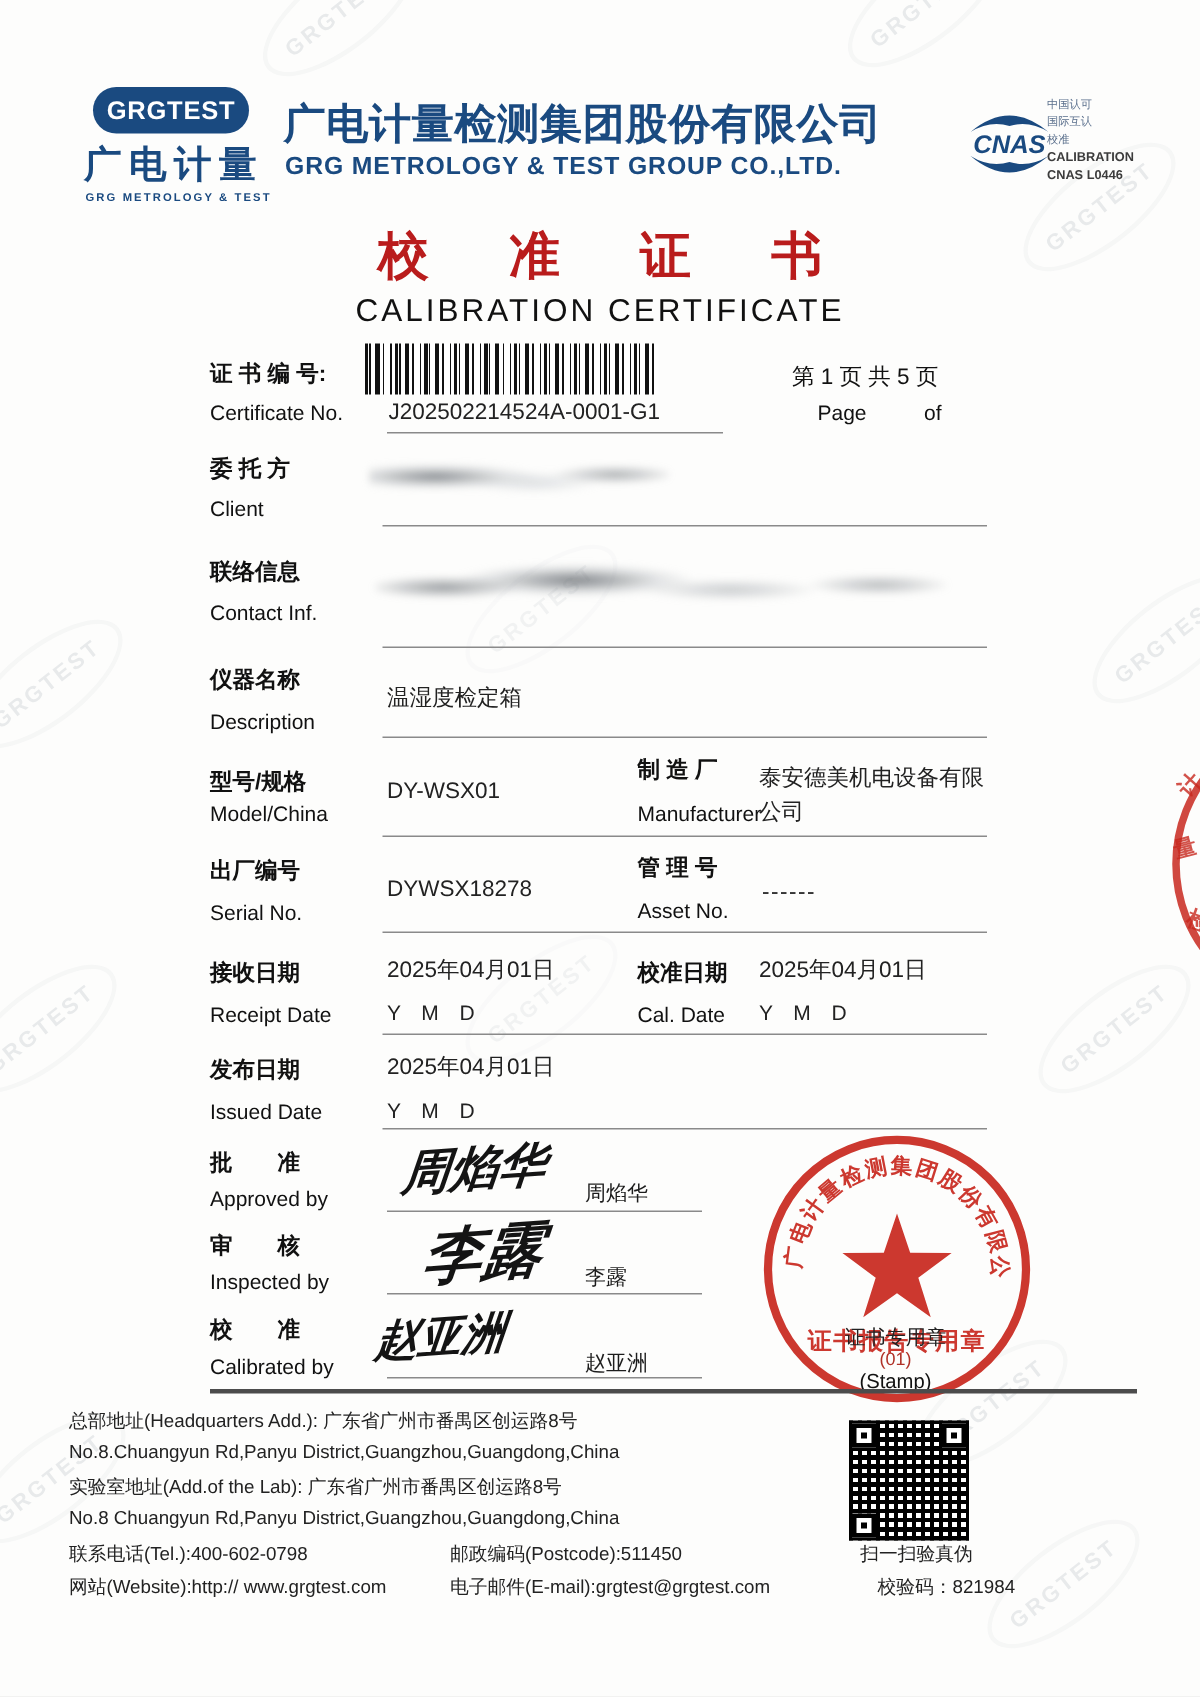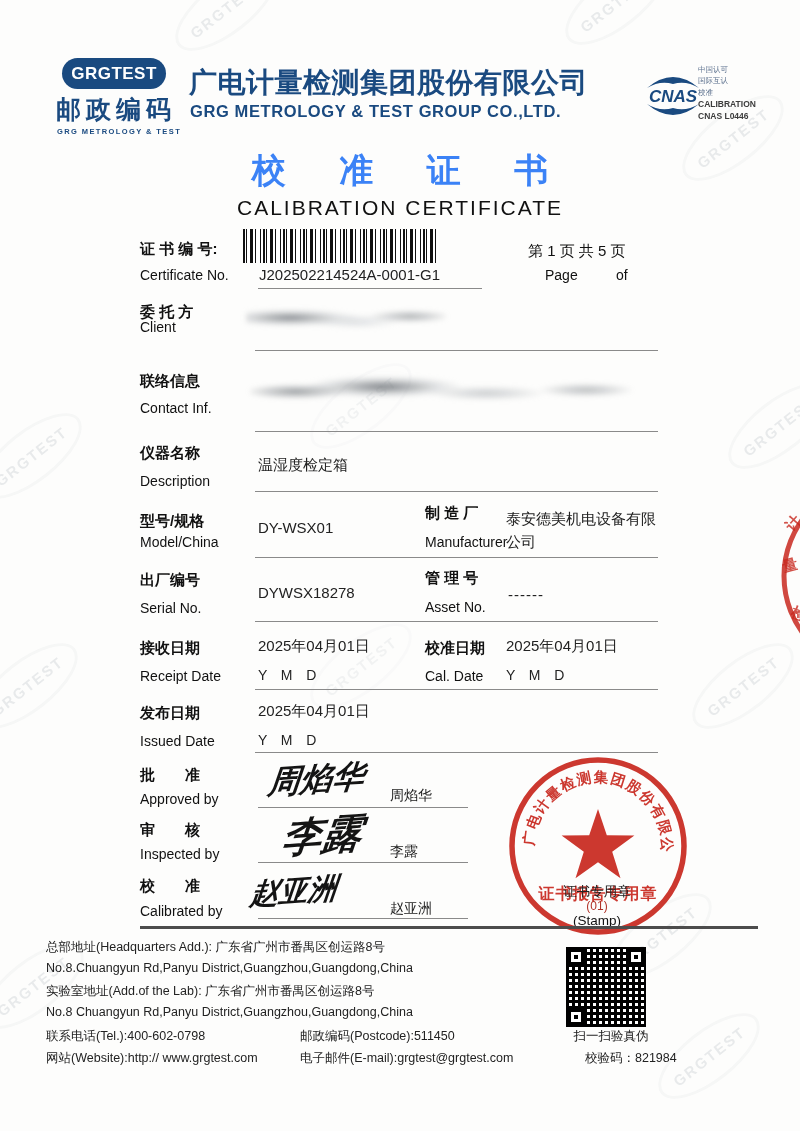--- a/index.html
+++ b/index.html
@@ -13,21 +13,21 @@
   .logo-badge{position:absolute;left:62px;top:58px;width:104px;height:31px;background:#1a4a80;border-radius:16px;
       color:#fff;font-weight:bold;font-size:17px;letter-spacing:.5px;display:flex;align-items:center;justify-content:center;}
   .logo-zh{position:absolute;left:56px;top:93px;font-size:25px;font-weight:bold;letter-spacing:5px;color:#1a4a80;}
   .logo-en{position:absolute;left:57px;top:127px;font-size:7.5px;font-weight:bold;letter-spacing:1.4px;color:#1a4a80;}
   .company-zh{position:absolute;left:189px;top:64px;font-size:28px;font-weight:bold;color:#1a4a80;letter-spacing:.5px;}
   .company-en{position:absolute;left:190px;top:102px;font-size:16.5px;font-weight:bold;color:#1a4a80;letter-spacing:.6px;}
   .acc-lines{font-size:7.5px;color:#5a6f8c;line-height:1.5;}
   .acc-bold{font-size:8.5px;font-weight:bold;color:#3c3c3c;line-height:1.45;}
   
   .title-zh{position:absolute;left:0;top:148px;width:100%;text-align:center;font-size:34px;font-weight:bold;
-      letter-spacing:22px;text-indent:22px;color:#3b82f6;}
+      letter-spacing:22px;text-indent:22px;color:#b91c1c;}
   .title-en{position:absolute;left:0;top:196px;width:100%;text-align:center;font-size:21px;letter-spacing:2px;color:#111;}
   
   .lab-zh{font-size:15px;font-weight:bold;color:#111;white-space:pre;}
   .lab-en{font-size:14px;color:#111;}
   .val{font-size:15px;color:#222;}
   .ymd{font-size:14px;color:#222;white-space:pre;letter-spacing:2px;}
   .rule{position:absolute;height:1px;background:#8a8a8a;}
   .barcode{position:absolute;left:243px;top:229px;width:196px;height:34px;background:
       repeating-linear-gradient(90deg,#111 0 2px,#fff 2px 3px,#111 3px 4px,#fff 4px 7px,#111 7px 10px,
       #fff 10px 12px,#111 12px 13px,#fff 13px 17px,#111 17px 18px,#fff 18px 20px);}
@@ -63,21 +63,21 @@
   <div class="wm" style="left:-30px;top:430px">GRGTEST</div>
   <div class="wm" style="left:300px;top:380px;opacity:.09">GRGTEST</div>
   <div class="wm" style="left:-34px;top:660px">GRGTEST</div>
   <div class="wm" style="left:682px;top:660px">GRGTEST</div>
   <div class="wm" style="left:300px;top:640px;opacity:.09">GRGTEST</div>
   <div class="wm" style="left:600px;top:910px">GRGTEST</div>
   <div class="wm" style="left:-28px;top:960px">GRGTEST</div>
   <div class="wm" style="left:648px;top:1030px">GRGTEST</div>
 
   <div class="logo-badge">GRGTEST</div>
-  <div class="logo-zh">邮政编码</div>
+  <div class="logo-zh">广电计量</div>
   <div class="logo-en">GRG METROLOGY &amp; TEST</div>
   <div class="company-zh">广电计量检测集团股份有限公司</div>
   <div class="company-en">GRG METROLOGY &amp; TEST GROUP CO.,LTD.</div>
 
 
   <div class="abs" style="left:641px;top:74px">
     <svg width="64" height="44" viewBox="0 0 64 44">
       <path d="M6,14 Q32,-8 58,14 Q45,6 32,10 Q19,6 6,14 Z" fill="#1a4a80"></path>
       <path d="M6,30 Q32,52 58,30 Q45,38 32,34 Q19,38 6,30 Z" fill="#1a4a80"></path>
       <text x="32" y="28" text-anchor="middle" font-size="17" font-weight="bold" font-style="italic" fill="#1a4a80">CNAS</text>
@@ -100,21 +100,21 @@
   <div class="abs lab-zh" style="left:140px;top:240px">证 书 编 号:</div>
   <div class="abs lab-en" style="left:140px;top:267px">Certificate No.</div>
   <div class="barcode"></div>
   <div class="abs val" style="left:259px;top:266px;font-size:15px">J202502214524A-0001-G1</div>
   <div class="rule" style="left:258px;top:288px;width:224px"></div>
   <div class="abs" style="left:528px;top:242px;width:136px;font-size:15px;color:#111">第 1 页 共 5 页</div>
   <div class="abs lab-en" style="left:545px;top:267px">Page</div>
   <div class="abs lab-en" style="left:616px;top:267px">of</div>
 
   <div class="abs lab-zh" style="left:140px;top:303px">委 托 方</div>
-  <div class="abs lab-en" style="left:140px;top:319px">Client</div>
+  <div class="abs lab-en" style="left:140px;top:331px">Client</div>
   <div class="redact r1"></div>
   <div class="rule" style="left:255px;top:350px;width:403px"></div>
 
   <div class="abs lab-zh" style="left:140px;top:372px">联络信息</div>
   <div class="abs lab-en" style="left:140px;top:400px">Contact Inf.</div>
   <div class="redact r2"></div>
   <div class="rule" style="left:255px;top:431px;width:403px"></div>
 
   <div class="abs lab-zh" style="left:140px;top:444px">仪器名称</div>
   <div class="abs lab-en" style="left:140px;top:473px">Description</div>

